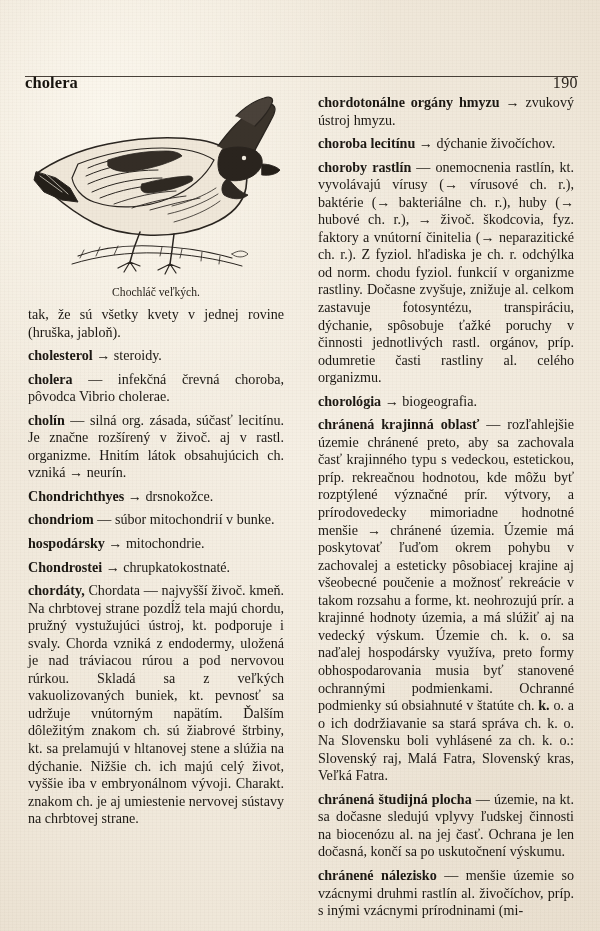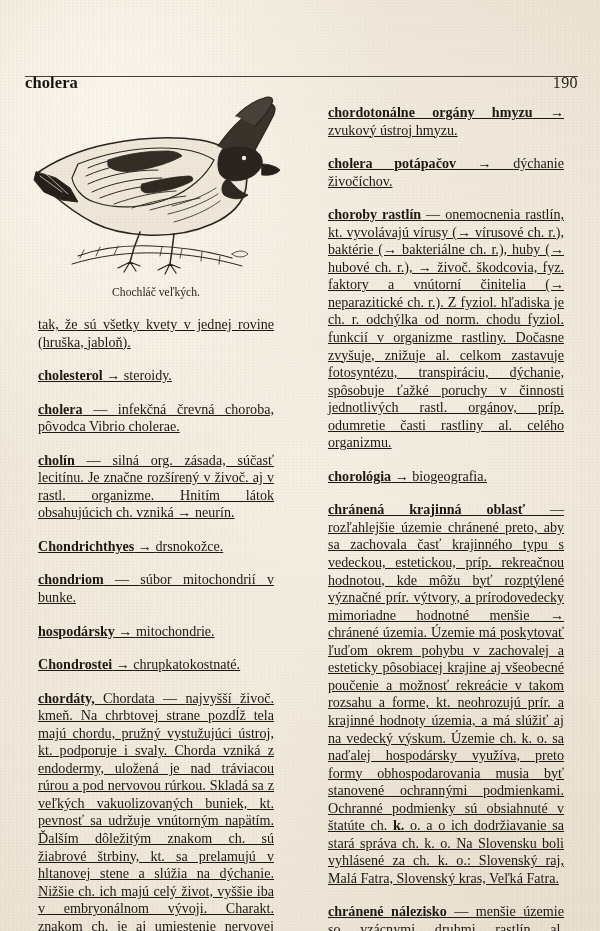--- a/index.html
+++ b/index.html
@@ -107,23 +107,22 @@
   .figure-caption {
     text-align: center;
     font-size: 11.6px;
     line-height: 14px;
     padding-top: 2px;
     color: #241f18;
   }
 
   
   .entry {
-    margin: 16px;
+    margin: 6px;
     text-indent: 0;
-    text-decoration: underline;
   }
   .hw {
     font-weight: bold;
   }
   .hw-reg {
     font-weight: normal;
   }
   .b {
     font-weight: bold;
   }
@@ -230,27 +229,28 @@
       <p class="entry"><span class="hw">Chondrostei</span><span class="arrow"> → </span><span>chrupkatokostnaté.</span></p>
 
       <p class="entry"><span class="hw">chordáty,</span><span class="hw-reg"> Chordata</span><span> — </span><span>najvyšší živoč. kmeň. Na chrbtovej strane pozdĺž tela majú chordu, pružný vystužujúci ústroj, kt. podporuje i svaly. Chorda vzniká z endodermy, uložená je nad tráviacou rúrou a pod nervovou rúrkou. Skladá sa z veľkých vakuolizovaných buniek, kt. pevnosť sa udržuje vnútorným napätím. Ďalším dôležitým znakom ch. sú žiabrové štrbiny, kt. sa prelamujú v hltanovej stene a slúžia na dýchanie. Nižšie ch. ich majú celý život, vyššie iba v embryonálnom vývoji. Charakt. znakom ch. je aj umiestenie nervovej sústavy na chrbtovej strane.</span></p>
 
     </div>
 
     <div class="col col-right">
 
       <p class="entry"><span class="hw">chordotonálne orgány hmyzu</span><span class="arrow"> → </span><span>zvukový ústroj hmyzu.</span></p>
 
-      <p class="entry"><span class="hw">cholera potápačov</span><span class="arrow"> → </span><span>dýchanie živočíchov.</span></p>
+      <p class="entry"><span class="hw">choroba lecitínu</span><span class="arrow"> → </span><span>dýchanie živočíchov.</span></p>
 
       <p class="entry"><span class="hw">choroby rastlín</span><span> — </span><span>onemocnenia rastlín, kt. vyvolávajú vírusy (→ vírusové ch. r.), baktérie (→ bakteriálne ch. r.), huby (→ hubové ch. r.), → živoč. škodcovia, fyz. faktory a vnútorní činitelia (→ neparazitické ch. r.). Z fyziol. hľadiska je ch. r. odchýlka od norm. chodu fyziol. funkcií v organizme rastliny. Dočasne zvyšuje, znižuje al. celkom zastavuje fotosyntézu, transpiráciu, dýchanie, spôsobuje ťažké poruchy v činnosti jednotlivých rastl. orgánov, príp. odumretie časti rastliny al. celého organizmu.</span></p>
 
       <p class="entry"><span class="hw">chorológia</span><span class="arrow"> → </span><span>biogeografia.</span></p>
 
       <p class="entry"><span class="hw">chránená krajinná oblasť</span><span> — </span><span>rozľahlejšie územie chránené preto, aby sa zachovala časť krajinného typu s vedeckou, estetickou, príp. rekreačnou hodnotou, kde môžu byť rozptýlené význačné prír. výtvory, a prírodovedecky mimoriadne hodnotné menšie → chránené územia. Územie má poskytovať ľuďom okrem pohybu v zachovalej a esteticky pôsobiacej krajine aj všeobecné poučenie a možnosť rekreácie v takom rozsahu a forme, kt. neohrozujú prír. a krajinné hodnoty územia, a má slúžiť aj na vedecký výskum. Územie ch. k. o. sa naďalej hospodársky využíva, preto formy obhospodarovania musia byť stanovené ochrannými podmienkami. Ochranné podmienky sú obsiahnuté v štatúte ch. </span><span class="b">k.</span><span> o. a o ich dodržiavanie sa stará správa ch. k. o. Na Slovensku boli vyhlásené za ch. k. o.: Slovenský raj, Malá Fatra, Slovenský kras, Veľká Fatra.</span></p>
 
+      <p class="entry"><span class="hw">chránená študijná plocha</span><span> — </span><span>územie, na kt. sa dočasne sledujú vplyvy ľudskej činnosti na biocenózu al. na jej časť. Ochrana je len dočasná, končí sa po uskutočnení výskumu.</span></p>
 
       <p class="entry"><span class="hw">chránené nálezisko</span><span> — </span><span>menšie územie so vzácnymi druhmi rastlín al. živočíchov, príp. s inými vzácnymi prírodninami (mi-</span></p>
 
     </div>
 
   </div>
 </div>
 
 </body></html>

